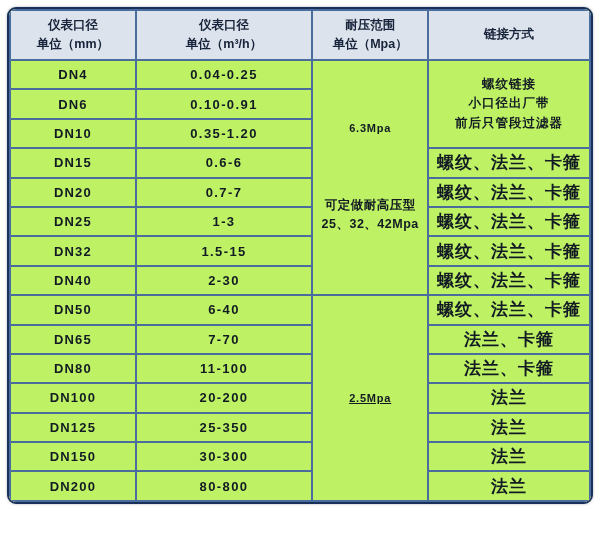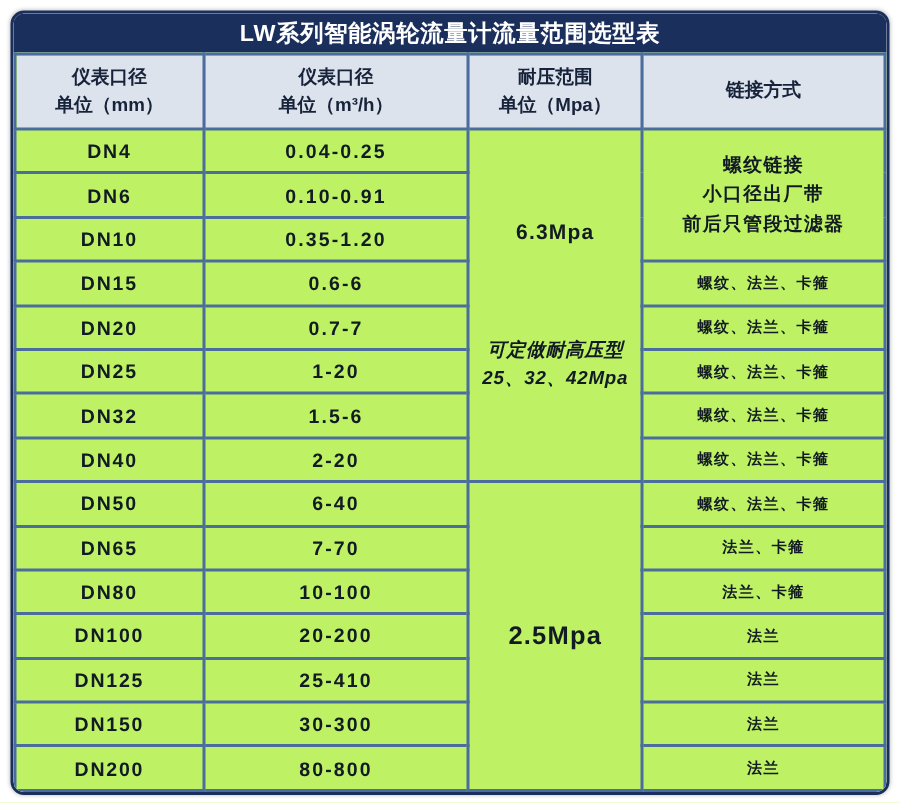--- a/index.html
+++ b/index.html
@@ -53,50 +53,49 @@
     line-height: 1.55;
   }
   tbody td {
     color: #121a24;
     font-size: 13px;
     font-weight: bold;
     height: 27.4px;
   }
   td.size-cell   { letter-spacing: 1.2px; margin-left: 12px; }
   td.flow-cell   { letter-spacing: 1.4px; }
-  td.conn-cell   { font-size: 10px; letter-spacing: 1px; }
+  td.conn-cell   { font-size: 17px; letter-spacing: 1px; }
   td.conn-merged {
     font-size: 12.5px;
     letter-spacing: 1px;
     line-height: 1.55;
     padding-bottom: 14px;
     font-family: Liberation Serif, serif;
   }
   td.pressure-high .p-value {
-    font-size: 14px;
+    font-size: 11px;
     letter-spacing: 0.8px;
     margin-bottom: 62px;
   }
   td.pressure-high .p-note {
     font-size: 12.5px;
     line-height: 1.5;
     letter-spacing: 0.5px;
-    font-style: italic;
   }
   td.pressure-low {
-    font-size: 17px;
+    font-size: 11px;
     letter-spacing: 0.8px;
+    text-decoration: underline;
   }
   .two-line span { display: block; }
 </style>
 </head>
 <body>
 
 <div class="card">
-  <div class="title-bar">LW系列智能涡轮流量计流量范围选型表</div>
   <table class="spec">
     <colgroup>
       <col style="width:21.7%">
       <col style="width:30.4%">
       <col style="width:20.0%">
       <col style="width:27.9%">
     </colgroup>
     <thead>
       <tr>
         <th class="two-line">
@@ -144,57 +143,57 @@
         <td class="flow-cell">0.6-6</td>
         <td class="conn-cell">螺纹、法兰、卡箍</td>
       </tr>
       <tr>
         <td class="size-cell">DN20</td>
         <td class="flow-cell">0.7-7</td>
         <td class="conn-cell">螺纹、法兰、卡箍</td>
       </tr>
       <tr>
         <td class="size-cell">DN25</td>
-        <td class="flow-cell">1-20</td>
+        <td class="flow-cell">1-3</td>
         <td class="conn-cell">螺纹、法兰、卡箍</td>
       </tr>
       <tr>
         <td class="size-cell">DN32</td>
-        <td class="flow-cell">1.5-6</td>
+        <td class="flow-cell">1.5-15</td>
         <td class="conn-cell">螺纹、法兰、卡箍</td>
       </tr>
       <tr>
         <td class="size-cell">DN40</td>
-        <td class="flow-cell">2-20</td>
+        <td class="flow-cell">2-30</td>
         <td class="conn-cell">螺纹、法兰、卡箍</td>
       </tr>
       <tr>
         <td class="size-cell">DN50</td>
         <td class="flow-cell">6-40</td>
         <td class="pressure-low" rowspan="7">2.5Mpa</td>
         <td class="conn-cell">螺纹、法兰、卡箍</td>
       </tr>
       <tr>
         <td class="size-cell">DN65</td>
         <td class="flow-cell">7-70</td>
         <td class="conn-cell">法兰、卡箍</td>
       </tr>
       <tr>
         <td class="size-cell">DN80</td>
-        <td class="flow-cell">10-100</td>
+        <td class="flow-cell">11-100</td>
         <td class="conn-cell">法兰、卡箍</td>
       </tr>
       <tr>
         <td class="size-cell">DN100</td>
         <td class="flow-cell">20-200</td>
         <td class="conn-cell">法兰</td>
       </tr>
       <tr>
         <td class="size-cell">DN125</td>
-        <td class="flow-cell">25-410</td>
+        <td class="flow-cell">25-350</td>
         <td class="conn-cell">法兰</td>
       </tr>
       <tr>
         <td class="size-cell">DN150</td>
         <td class="flow-cell">30-300</td>
         <td class="conn-cell">法兰</td>
       </tr>
       <tr>
         <td class="size-cell">DN200</td>
         <td class="flow-cell">80-800</td>

